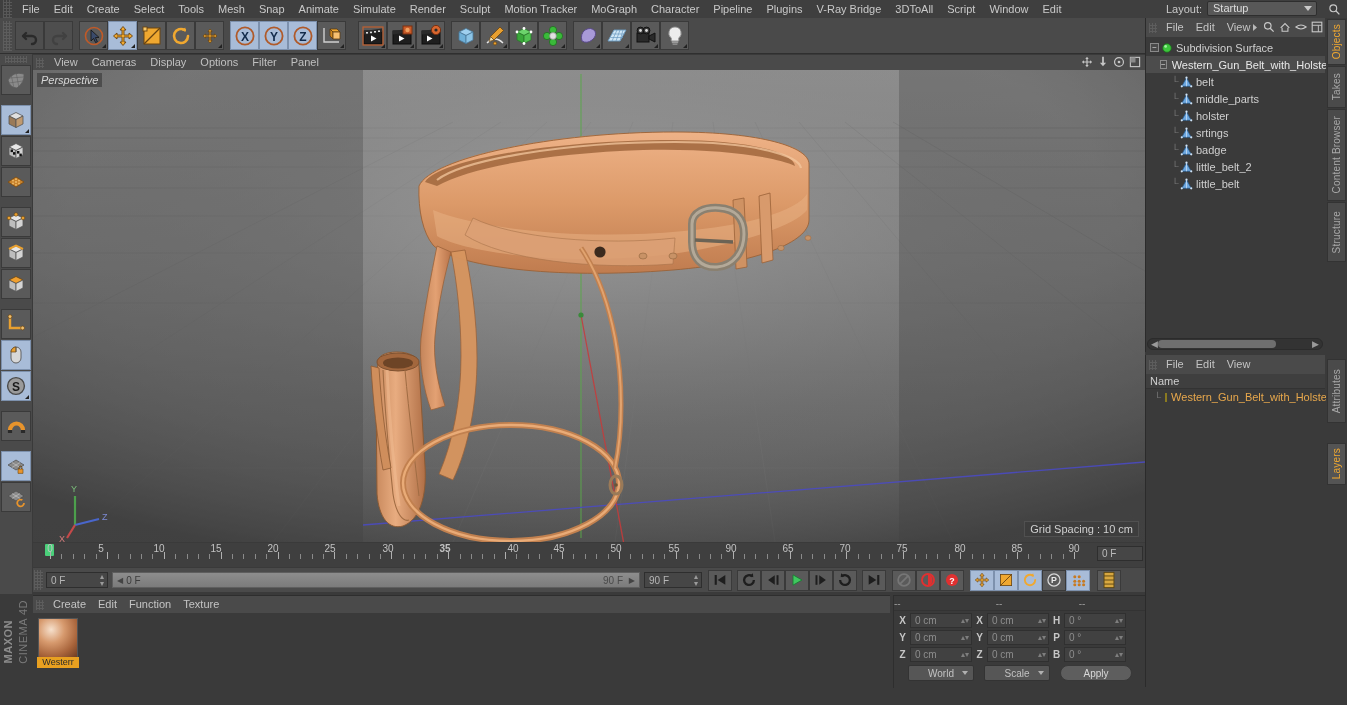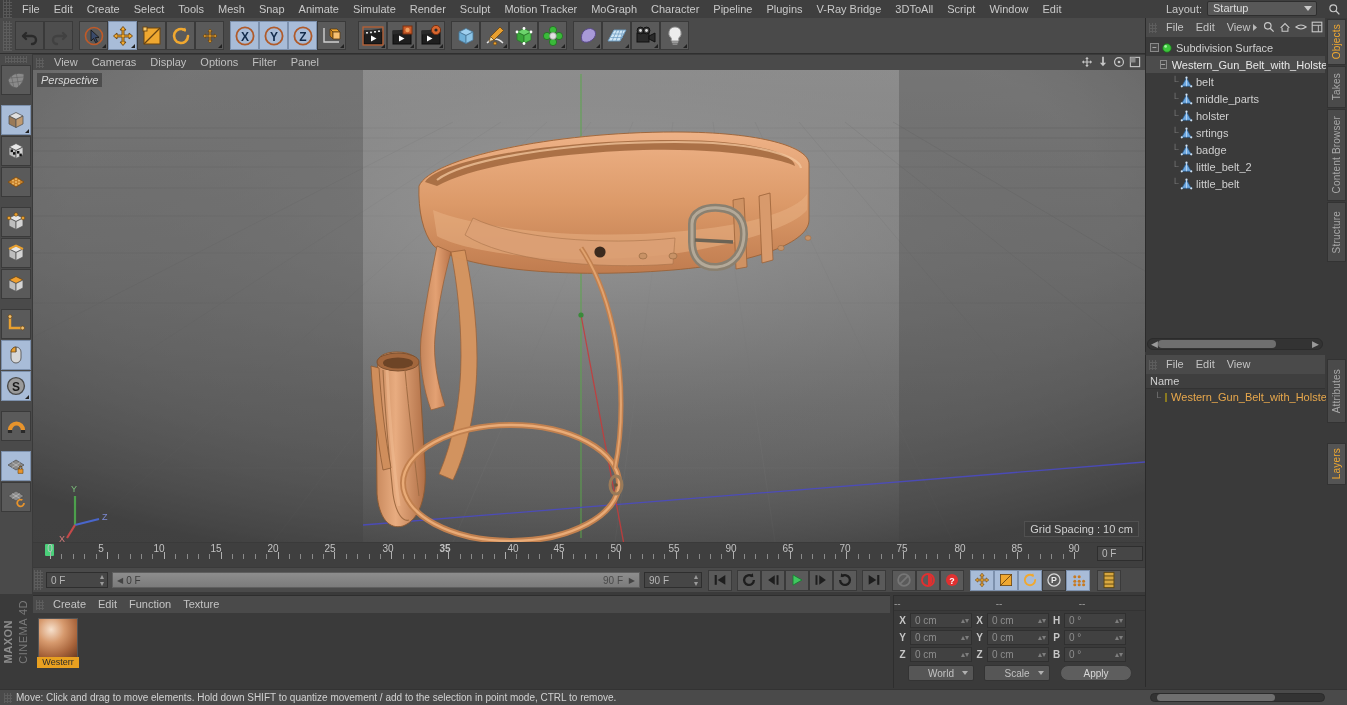--- a/index.html
+++ b/index.html
@@ -1268,21 +1268,14 @@
         <span>Apply</span>
       </div>
     </div>
   </div>
 
   <div class="brand">
     <span>MAXON</span>
     <span class="b2">CINEMA 4D</span>
   </div>
 
-  <div class="statusbar">
-    <div class="grip4"></div>
-    <div class="txt">Move: Click and drag to move elements. Hold down SHIFT to quantize movement / add to the selection in point mode, CTRL to remove.</div>
-    <div class="sb-scroll">
-        <div class="th"></div>
-      </div>
-  </div>
 
 </div>
 
 </body></html>

